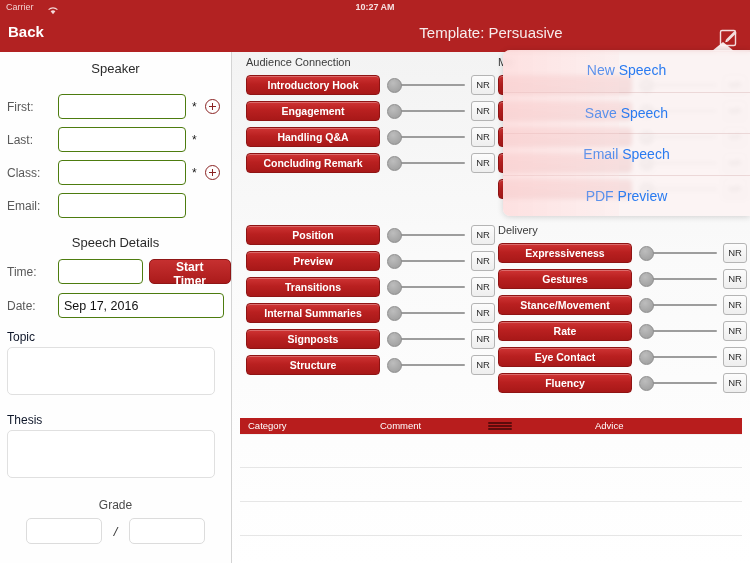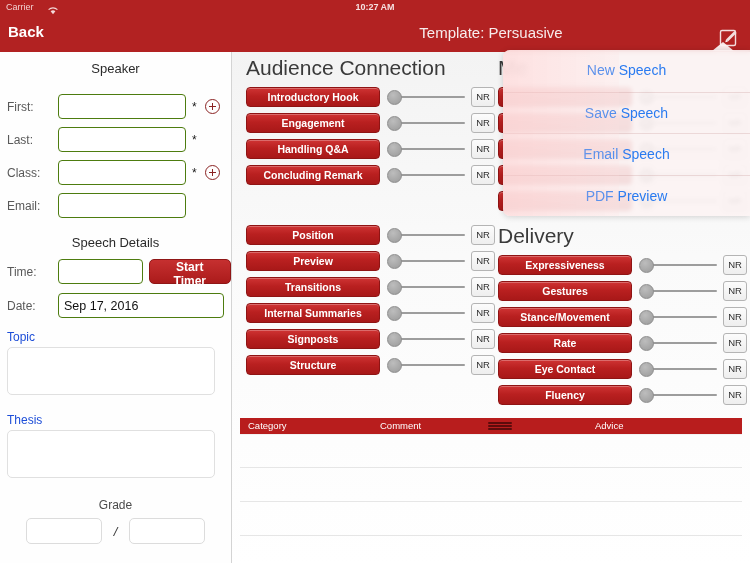--- a/index.html
+++ b/index.html
@@ -72,21 +72,21 @@
   .plus-icon::before { left: 3px; right: 3px; top: 6px; height: 1.3px; }
   .plus-icon::after { top: 3px; bottom: 3px; left: 6px; width: 1.3px; }
   .plus-spacer { width: 15px; height: 15px; display: inline-block; }
 
   .start-timer {
     height: 25px; background: linear-gradient(to bottom,#c63030,#ab1b1b);
     border: 1px solid #8f1616; border-radius: 5px; color: #fff;
     font-size: 12px; font-weight: bold; padding: 0 9px; cursor: pointer;
     font-family: "Liberation Sans", sans-serif;
   }
-  .blocklabel { font-size: 12px; color: #1d4ed8; padding-left: 7px; }
+  .blocklabel { font-size: 12px; color: #0f172a; padding-left: 7px; }
   .textarea-box {
     margin: 3px 0 0 7px; width: 208px; height: 48px;
     border: 1px solid #e0e0e0; border-radius: 5px; background: #fff;
     font-size: 12px; resize: none; padding: 4px; outline: none;
     font-family: "Liberation Sans", sans-serif;
   }
   .grade-row { display: flex; align-items: center; justify-content: center; gap: 12px; margin-top: 6px; }
   .grade-input {
     width: 76px; height: 26px; border: 1px solid #dcdcdc; border-radius: 5px;
     background: #fff; outline: none; font-size: 12px; padding: 0 5px;
@@ -94,21 +94,21 @@
   }
   .slash { font-size: 13px; color: #333; font-style: italic; }
 
   
   .content {
     position: absolute; left: 232px; top: 52px; width: 518px; height: 511px;
     background: linear-gradient(to bottom,#f3f3f3 0%, #fafafa 40%, #ffffff 100%);
   }
   .grid-sections { position: relative; }
   .sec { position: absolute; }
-  .sec-head { font-size: 21px; color: #3a3a3a; margin-bottom: 6px; }
+  .sec-head { font-size: 11px; color: #3a3a3a; margin-bottom: 6px; }
   .crit-row { display: flex; align-items: center; height: 21px; margin-bottom: 5px; }
   .crit-btn {
     width: 134px; height: 20px; line-height: 18px;
     background: linear-gradient(to bottom,#cf3434 0%,#b92020 45%,#a81818 100%);
     border: 1px solid #8f1414; border-radius: 4px;
     color: #ffffff; font-size: 10.5px; font-weight: bold; text-align: center;
     cursor: pointer; overflow: hidden; white-space: nowrap;
     box-shadow: inset 0 1px 0 rgba(255,255,255,0.28);
   }
   .slider-wrap { position: relative; width: 78px; height: 20px; margin-left: 7px; cursor: pointer; }

